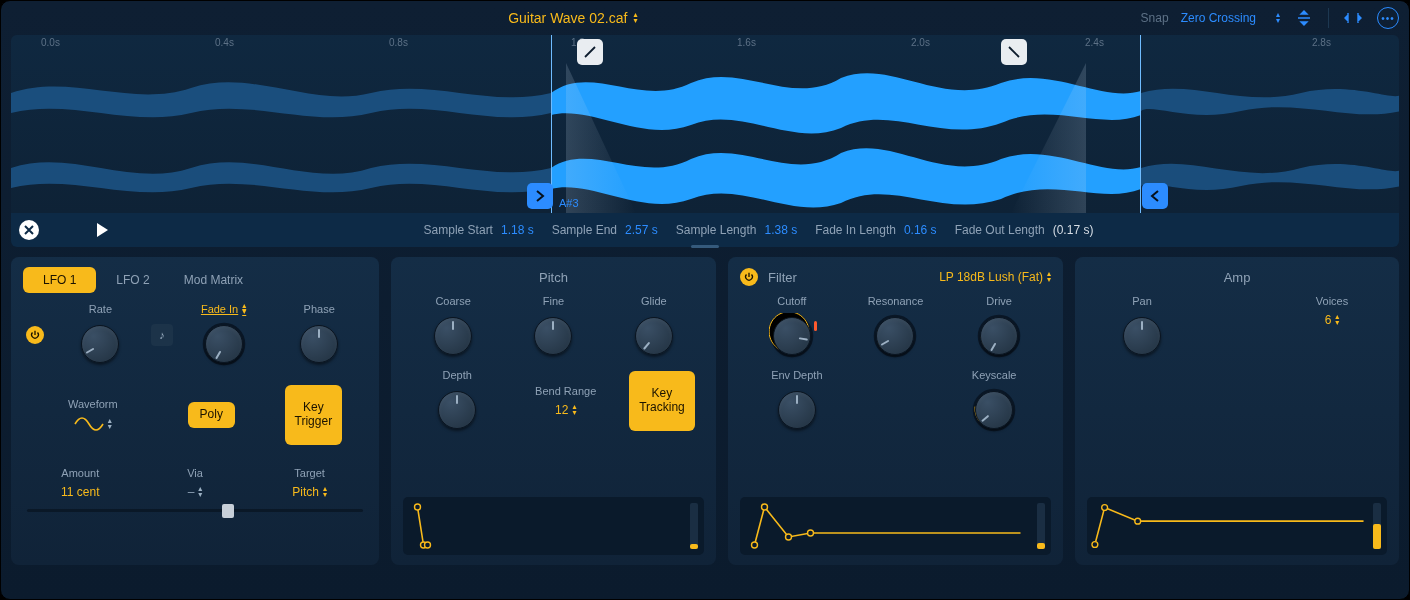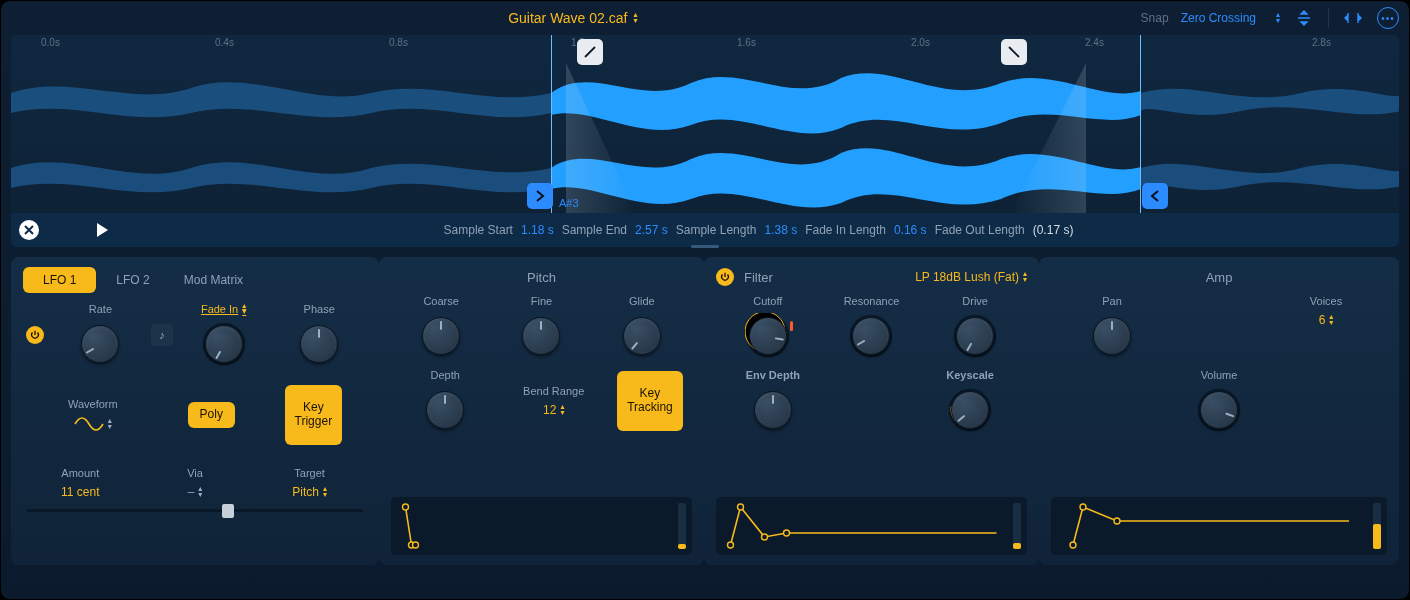--- a/index.html
+++ b/index.html
@@ -48,29 +48,29 @@
   .handle-box.bottom{bottom:4px;background:var(--blue);color:#06111d;}
   .fade-cone{position:absolute;top:28px;bottom:0;width:60px;background:linear-gradient(to right,rgba(200,220,240,0.18),rgba(200,220,240,0));}
   .fade-cone.in{clip-path:polygon(0 0,100% 100%,0 100%);}
   .fade-cone.out{clip-path:polygon(100% 0,100% 100%,0 100%);background:linear-gradient(to left,rgba(200,220,240,0.18),rgba(200,220,240,0));}
   .note-label{position:absolute;bottom:4px;color:var(--blue);font-size:11px;}
 
   
   .info-strip{height:34px;margin:0 10px;background:#0d2a46;border-radius:0 0 6px 6px;display:flex;align-items:center;padding:0 8px;gap:18px;}
   .round-btn{width:20px;height:20px;border-radius:50%;background:#fff;display:flex;align-items:center;justify-content:center;color:#0d2a46;}
   .play-btn{width:0;height:0;border-left:11px solid #fff;border-top:7px solid transparent;border-bottom:7px solid transparent;margin-left:40px;}
-  .info-center{flex:1;display:flex;justify-content:center;gap:8px;align-items:center;}
+  .info-center{flex:1;display:flex;justify-content:center;gap:18px;align-items:center;}
   .info-pair{display:flex;gap:8px;align-items:center;font-size:12px;}
   .info-pair .lbl{color:var(--text);}
   .info-pair .val{color:var(--blue);}
   .info-pair .val.white{color:#d6dde5;}
   .strip-handle{position:absolute;left:50%;transform:translateX(-50%);bottom:-1px;width:28px;height:3px;background:#355a7c;border-radius:2px;}
 
   
-  .lower{display:flex;gap:0;margin:10px 10px 0 10px;height:308px;}
+  .lower{display:flex;gap:12px;margin:10px 10px 0 10px;height:308px;}
   .panel{background:linear-gradient(#142d46,#102338);border-radius:8px;padding:10px 12px;display:flex;flex-direction:column;}
   .panel.lfo{width:368px;}
   .panel.pitch{width:325px;}
   .panel.filter{width:335px;}
   .panel.amp{flex:1;}
 
   
   .subtabs{display:flex;gap:6px;margin-bottom:8px;}
   .subtab{flex:0 0 auto;padding:6px 20px;border-radius:6px;background:transparent;color:var(--text);font-size:12px;}
   .subtab.active{background:var(--accent);color:#1b1300;}
@@ -440,21 +440,21 @@
             <div class="ctrl-label">Drive</div>
           <div class="knob-wrap">
             <svg class="arc" viewBox="0 0 46 46">
                 <circle class="bg" cx="23" cy="23" r="20"></circle>
                 <path class="fg" d="M10 36 A20 20 0 0 1 5 24"></path>
               </svg>
             <div class="knob" style="--rot:-150deg"></div>
           </div>
         </div>
       </div>
-      <div class="row" style="margin-top:10px;font-weight:bold;">
+      <div class="row" style="margin-top:10px;">
         <div class="ctrl">
             <div class="ctrl-label">Env Depth</div>
             <div class="knob-wrap">
               <div class="knob" style="--rot:0deg"></div>
             </div>
           </div>
         <div class="ctrl" style="width:60px"></div>
         <div class="ctrl">
             <div class="ctrl-label">Keyscale</div>
           <div class="knob-wrap">
@@ -496,32 +496,20 @@
           <div class="ctrl-label">Voices</div>
           <div style="display:flex;align-items:center;gap:4px;">
             <span class="val-display">6</span>
             <span class="updown" style="color:#f8ba1b">
                 <span>▴</span>
                 <span>▾</span>
               </span>
           </div>
         </div>
       </div>
-      <div class="row" style="margin-top:10px;justify-content:center;">
-        <div class="ctrl">
-            <div class="ctrl-label">Volume</div>
-          <div class="knob-wrap">
-            <svg class="arc" viewBox="0 0 46 46">
-                <circle class="bg" cx="23" cy="23" r="20"></circle>
-                <path class="fg" d="M36 36 A20 20 0 0 0 41 26"></path>
-              </svg>
-            <div class="knob" style="--rot:110deg"></div>
-          </div>
-        </div>
-      </div>
       <div class="env">
         <svg viewBox="0 0 300 50">
             <polyline points="4,44 14,6 48,20 280,20" stroke="#f8ba1b" stroke-width="1.6" fill="none"></polyline>
             <circle cx="4" cy="44" r="3" fill="#0a1a2b" stroke="#f8ba1b" stroke-width="1.4"></circle>
             <circle cx="14" cy="6" r="3" fill="#0a1a2b" stroke="#f8ba1b" stroke-width="1.4"></circle>
             <circle cx="48" cy="20" r="3" fill="#0a1a2b" stroke="#f8ba1b" stroke-width="1.4"></circle>
           </svg>
         <div class="env-bar">
             <div class="fill" style="height:55%"></div>
           </div>

